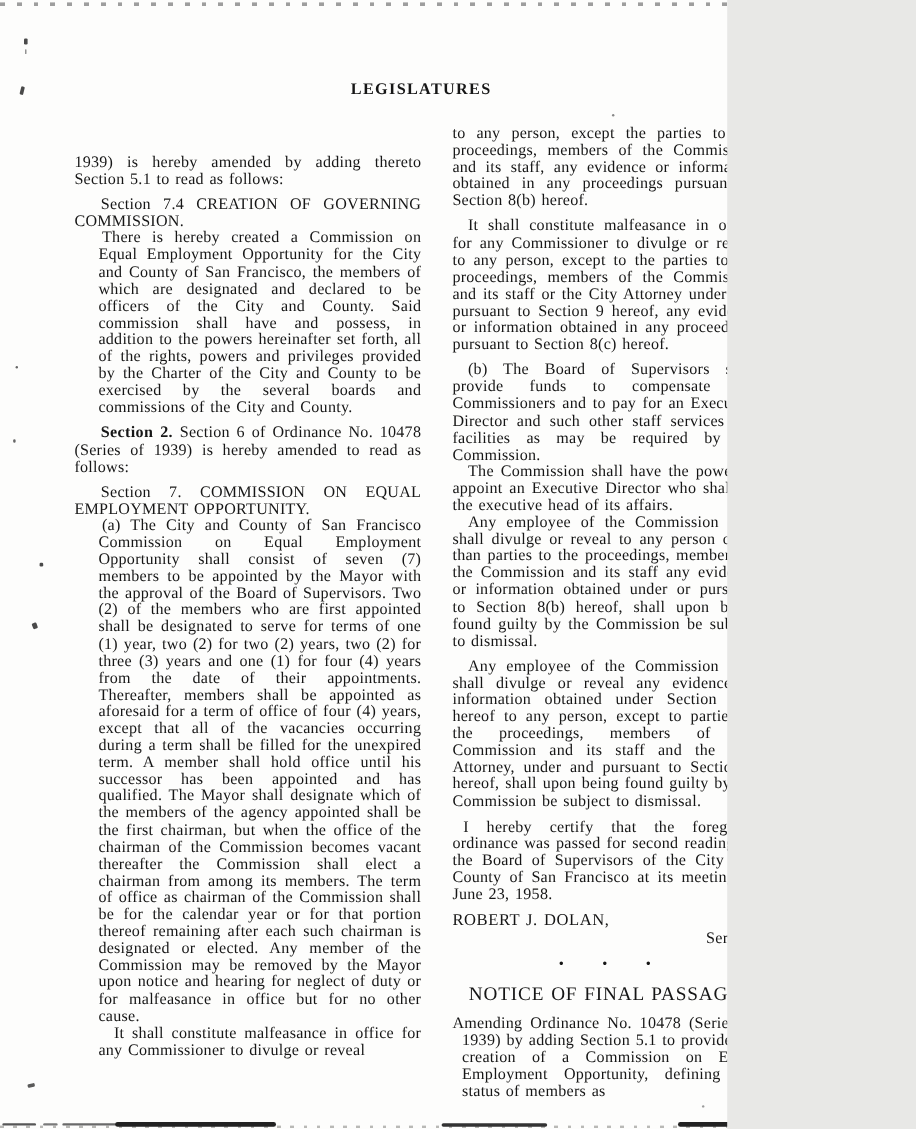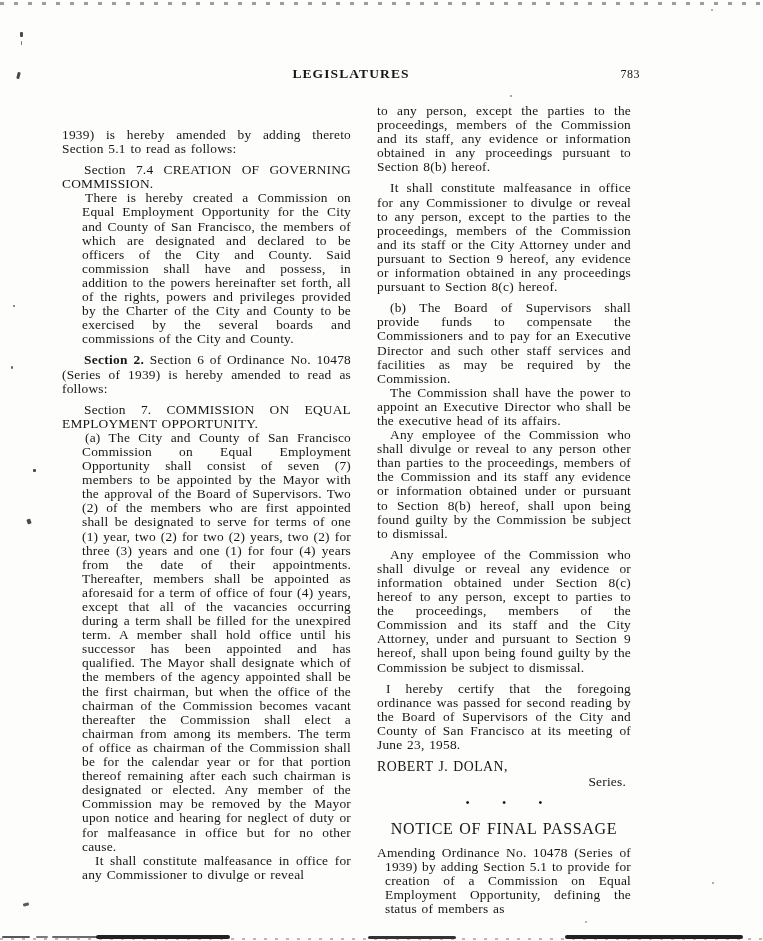--- a/index.html
+++ b/index.html
@@ -1,18 +1,18 @@
 <!DOCTYPE html>
 <html><head>
 <meta charset="utf-8">
 <style>
   html, body { margin: 0; padding: 0; background: #e8e8e6; }
   .page {
     position: relative;
-    width: 763px;
+    width: 606px;
     height: 941px;
     background: #fdfdfc;
     overflow: hidden;
     font-family: "Liberation Serif", serif;
     color: #161616;
   }
   
   .top-edge {
     position: absolute; top: 2px; left: 0; width: 100%; height: 3px;
     background: repeating-linear-gradient(90deg, #8d8d8d 0 4px, transparent 4px 14px);

